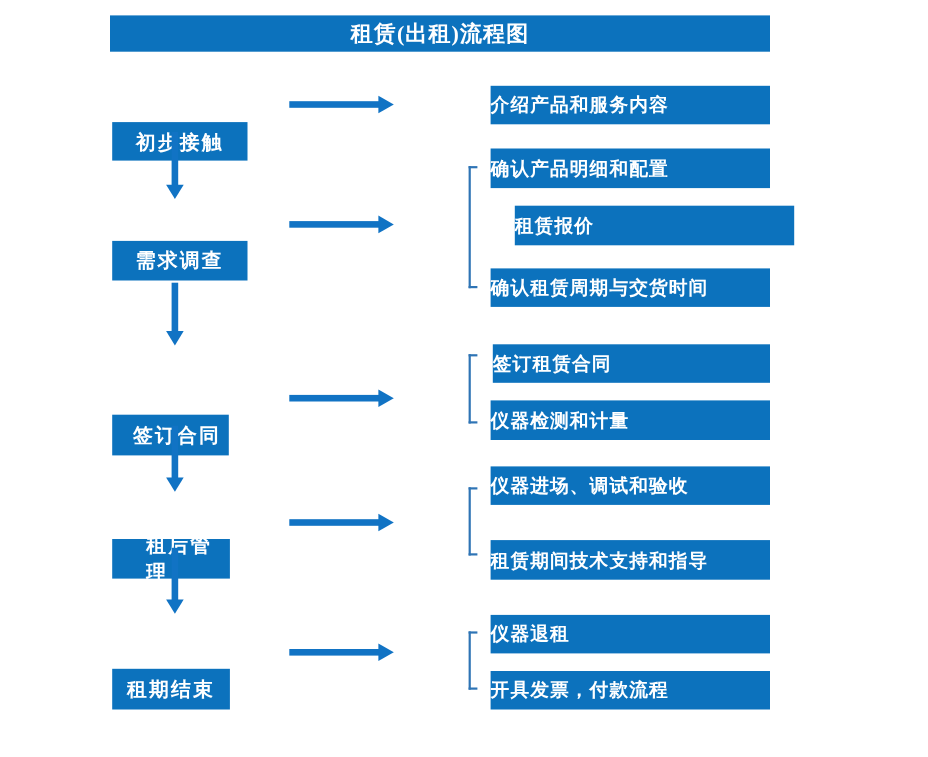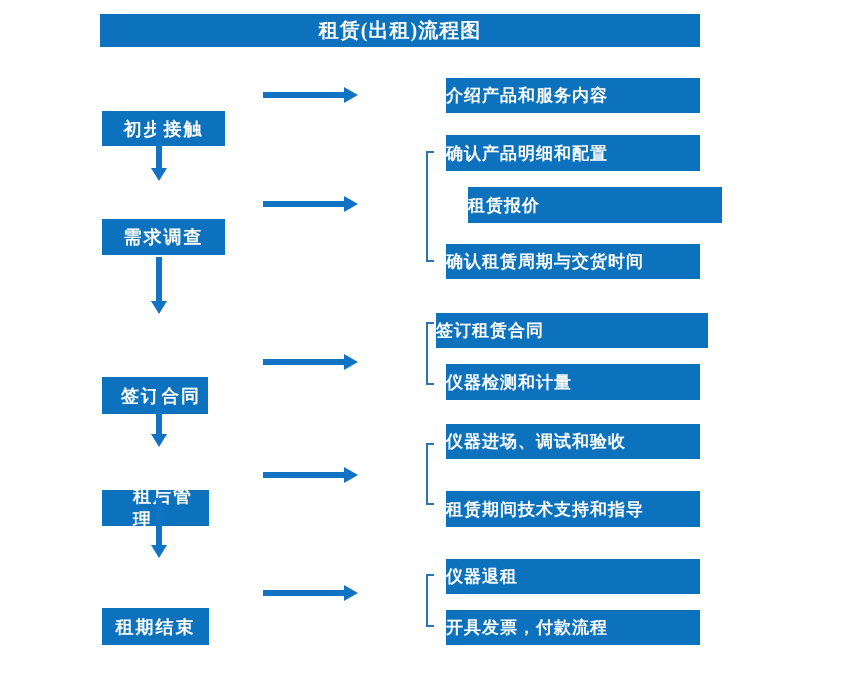--- a/index.html
+++ b/index.html
@@ -75,21 +75,21 @@
   <div class="node step" style="left:102px; top:78px;  width:123px; height:35px;">初步接触</div>
   <div class="node step" style="left:102px; top:186px; width:123px; height:36px;">需求调查</div>
   <div class="node step" style="left:102px; top:344px; width:106px; height:37px;padding-left:12px;">签订合同</div>
   <div class="node step" style="left:102px; top:457px; width:107px; height:36px;padding-left:31px;">租后管理</div>
   <div class="node step" style="left:102px; top:575px; width:107px; height:37px;text-align:center;">租期结束</div>
 
   <div class="node detail" style="left:446px; top:78px;  width:254px; height:35px;">介绍产品和服务内容</div>
   <div class="node detail" style="left:446px; top:135px; width:254px; height:36px;">确认产品明细和配置</div>
   <div class="node detail" style="left:446px; top:187px; width:254px; height:36px;margin-left:22px;">租赁报价</div>
   <div class="node detail" style="left:446px; top:244px; width:254px; height:35px;">确认租赁周期与交货时间</div>
-  <div class="node detail" style="left:436px; top:313px; width:272px; height:35px;">签订租赁合同</div>
+  <div class="node detail" style="left:448px; top:313px; width:252px; height:35px;">签订租赁合同</div>
   <div class="node detail" style="left:446px; top:364px; width:254px; height:36px;">仪器检测和计量</div>
   <div class="node detail" style="left:446px; top:424px; width:254px; height:35px;">仪器进场、调试和验收</div>
   <div class="node detail" style="left:446px; top:491px; width:254px; height:36px;text-align:center;">租赁期间技术支持和指导</div>
   <div class="node detail" style="left:446px; top:559px; width:254px; height:35px;">仪器退租</div>
   <div class="node detail" style="left:446px; top:610px; width:254px; height:35px;">开具发票，付款流程</div>
 
   <div class="h-arrow" style="left:263px; top:87px;">
     <div class="shaft"></div>
     <div class="head"></div>
   </div>

